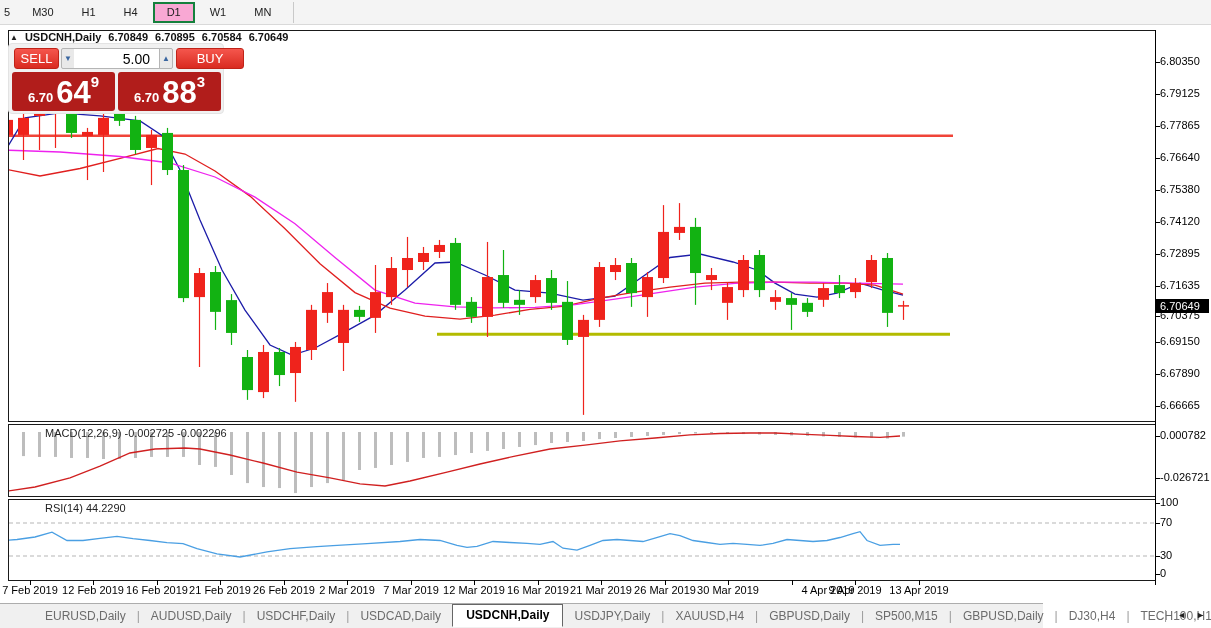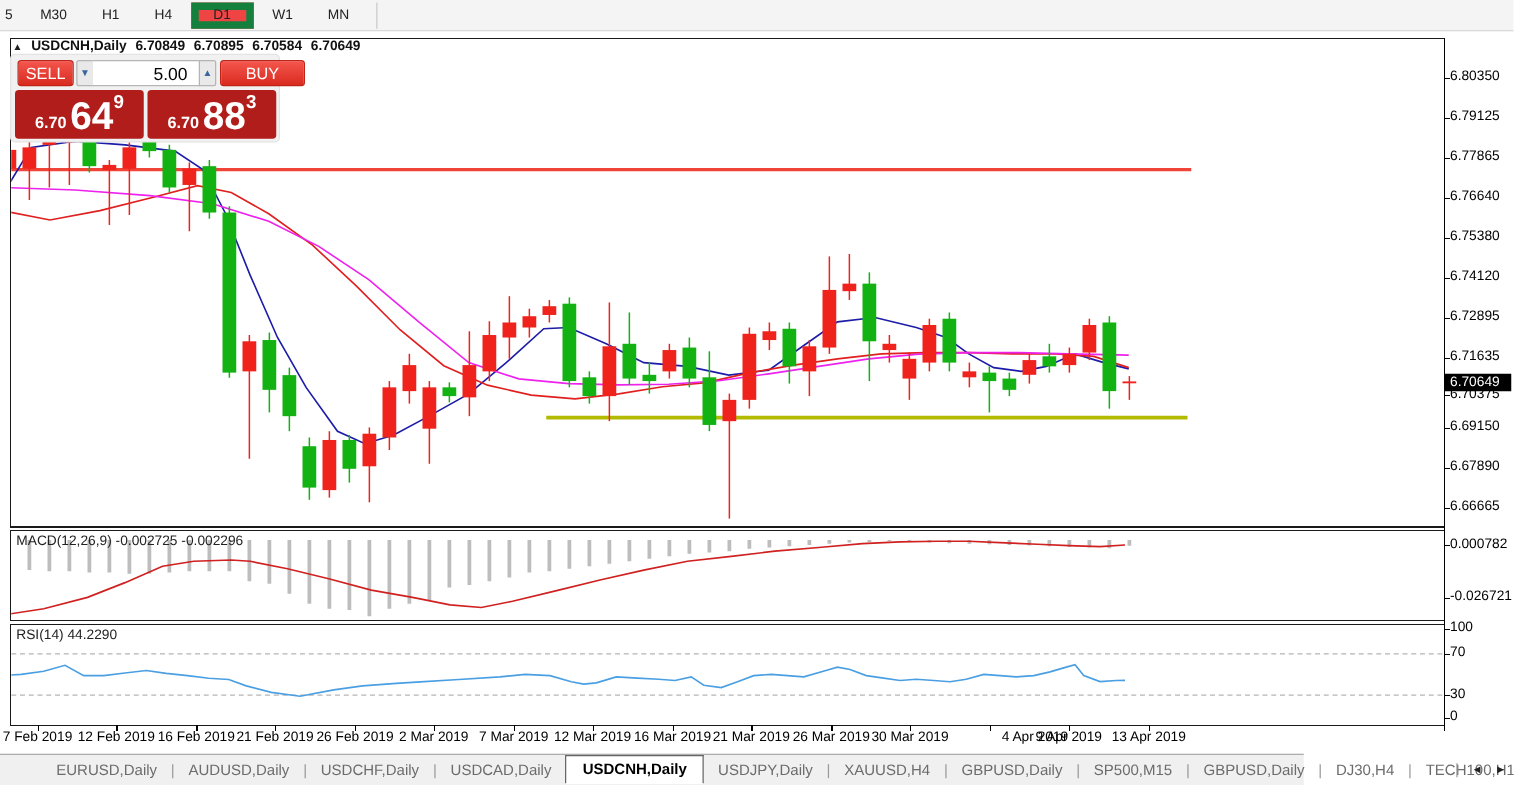--- a/index.html
+++ b/index.html
@@ -5,29 +5,29 @@
   html,body{margin:0;padding:0;background:#fff;}
   *{box-sizing:border-box;}
   .screen{position:relative;width:1211px;height:628px;background:#fff;overflow:hidden;
           font-family:"Liberation Sans","DejaVu Sans",sans-serif;}
   
   .toolbar{position:absolute;left:0;top:0;width:1211px;height:25px;background:#f4f4f4;
            border-bottom:1px solid #d9d9d9;display:flex;align-items:center;z-index:5;}
   .tf-btn{height:21px;margin:0 1px;padding:3px 12px;font-size:11px;color:#222;
           display:flex;align-items:center;justify-content:center;cursor:default;border:1px solid transparent;}
   .tf-btn.first{padding:3px 6px 3px 2px;}
-  .tf-btn.active{border:6px solid #15803d;background:#ef4444;}
+  .tf-btn.active{border:2px solid #15803d;background:#f9a8d4;}
   .tb-sep{width:1px;height:21px;background:#c9c9c9;margin-left:8px;}
   
   svg.chartsvg{position:absolute;left:0;top:0;z-index:1;}
   
   .chart-title{position:absolute;left:10px;top:31px;font-size:11px;font-weight:bold;color:#111;z-index:3;
                display:flex;gap:7px;align-items:center;white-space:nowrap;}
   .chart-title .tri{font-size:8px;color:#222;}
-  .pane-title{position:absolute;font-size:11px;color:#222;z-index:3;white-space:nowrap;}
+  .pane-title{position:absolute;font-size:11px;color:#222;z-index:3;white-space:nowrap;margin-left:32px;}
   .ptick{position:absolute;left:1160px;font-size:11px;color:#000;z-index:3;white-space:nowrap;}
   .sub-tick{position:absolute;left:1160px;font-size:11px;color:#000;z-index:3;white-space:nowrap;}
   .cur-price{position:absolute;left:1156px;top:299px;width:53px;height:14px;background:#000;color:#fff;
              font-size:11px;line-height:14px;padding-left:4px;z-index:4;}
   .dlabel{position:absolute;top:584px;font-size:11px;color:#000;transform:translateX(-50%);z-index:3;white-space:nowrap;}
   
   .oneclick{position:absolute;left:8px;top:43px;width:216px;height:71px;background:#f1f1f1;
             border:1px solid #e3e3e3;border-radius:4px;z-index:3;}
   .ocbtn{position:absolute;top:4px;height:21px;border-radius:3px;color:#fff;font-size:13px;
          display:flex;align-items:center;justify-content:center;cursor:pointer;

